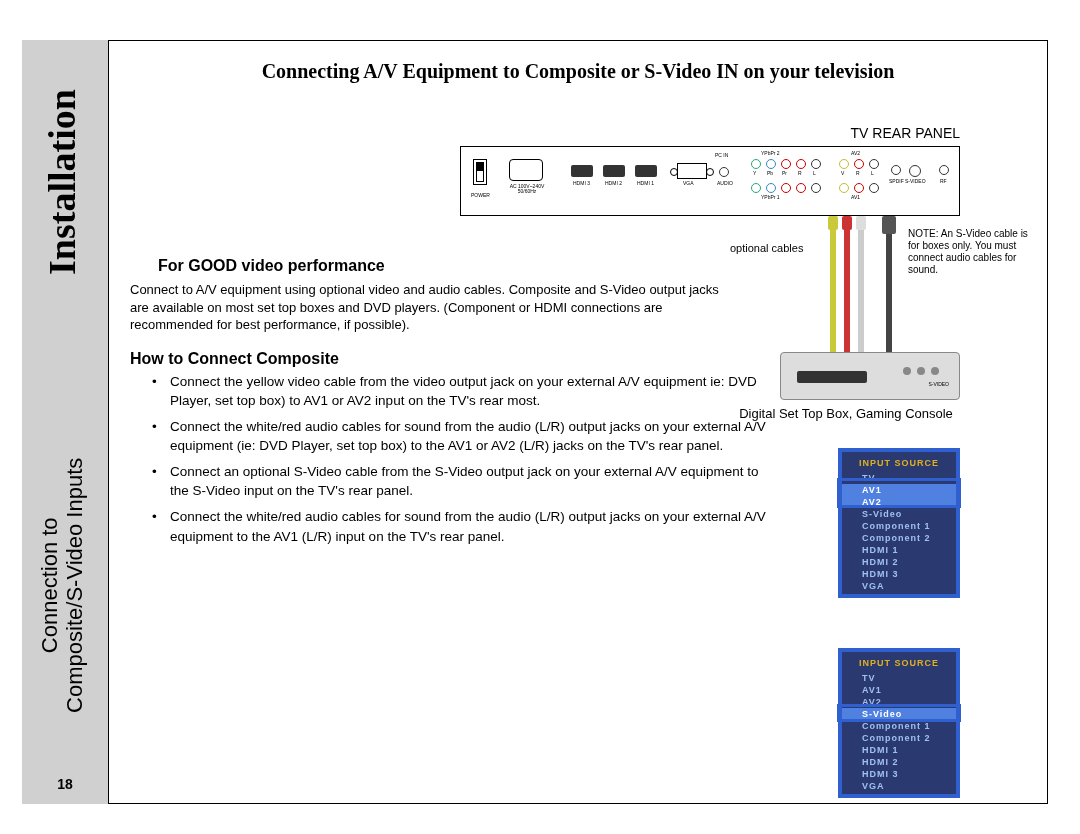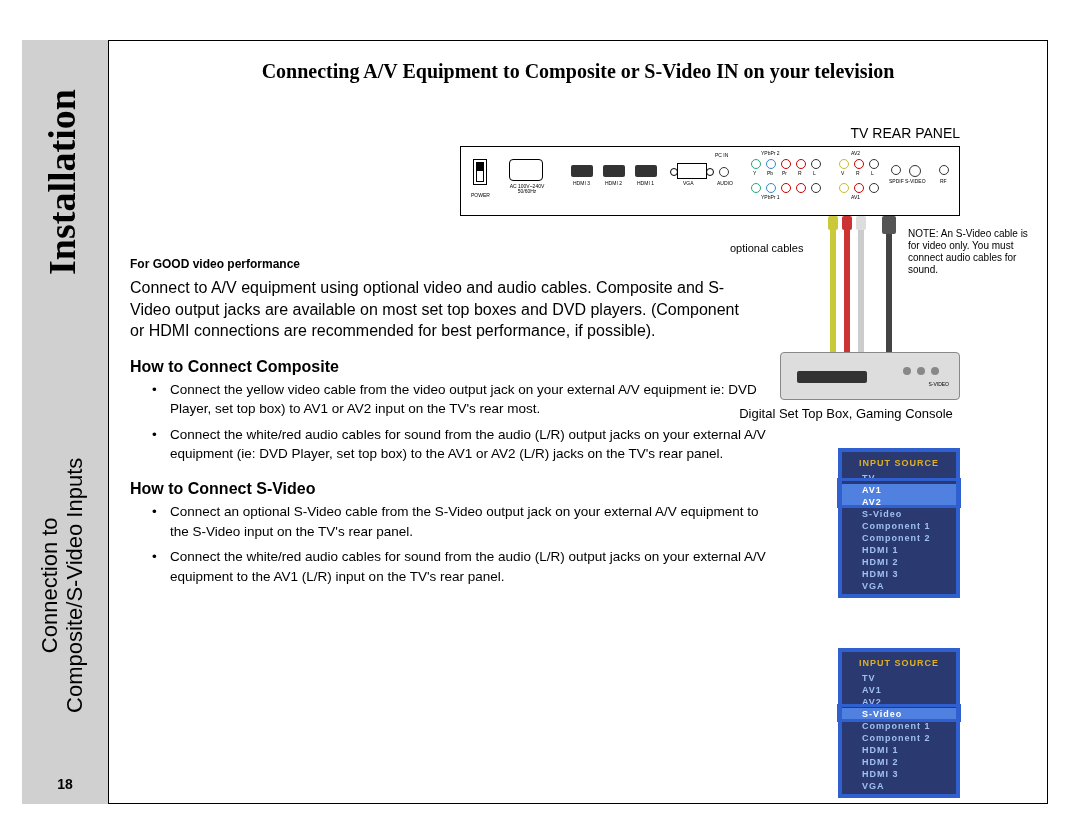--- a/index.html
+++ b/index.html
@@ -99,26 +99,27 @@
   .hdmi { position:absolute; top:18px; width:22px; height:12px; background:#333; border-radius:2px; }
   .vga { position:absolute; top:16px; width:30px; height:16px; border:1px solid #000; }
   .vga::before, .vga::after { content:""; position:absolute; width:6px; height:6px; border:1px solid #000; top:4px; border-radius:50%; }
   .vga::before { left:-8px;} .vga::after { right:-8px;}
   .jack { position:absolute; width:10px; height:10px; border-radius:50%; background:#fff; border:1.5px solid #333; }
   .jack.g { border-color:#2a7; } .jack.b { border-color:#38c;} .jack.r { border-color:#c00;} .jack.y { border-color:#cb3;}
   .tiny { position:absolute; font-size:5px; line-height:1; }
 
   .sub-title {
     font-weight: bold;
-    font-size: 12px;
+    font-size: 16px;
     margin-top: 174px;
     margin-bottom: 6px;
+    margin-left: 28px;
   }
   .body-text {
-    font-size: 16px;
+    font-size: 13px;
     line-height: 1.35;
     width: 610px;
   }
   .sect-head {
     font-weight: bold;
     font-size: 16px;
     margin-top: 16px;
     margin-bottom: 4px;
   }
   ul.bullets { list-style: none; padding-left: 22px; width: 640px; }
@@ -243,41 +244,40 @@
   <div class="plug" style="left:698px; top:156px; background:#c9c93a;"></div>
   <div class="plug" style="left:712px; top:156px; background:#c33;"></div>
   <div class="plug" style="left:726px; top:156px; background:#ddd;"></div>
   <div class="plug" style="left:752px; top:156px; background:#555; width:14px; height:18px;"></div>
   <div class="cable" style="left:700px; top:170px; height:122px; background:#c9c93a;"></div>
   <div class="cable" style="left:714px; top:170px; height:122px; background:#c33;"></div>
   <div class="cable" style="left:728px; top:170px; height:122px; background:#ccc;"></div>
   <div class="cable" style="left:756px; top:174px; height:118px; background:#444;"></div>
 
   <div class="note-label" style="left:600px; top:182px;">optional cables</div>
-  <div class="note-text" style="left:778px; top:168px;">NOTE: An S-Video cable is for video only. You must connect audio cables for sound.</div>
+  <div class="note-text" style="left:778px; top:168px;">NOTE: An S-Video cable is for boxes only. You must connect audio cables for sound.</div>
 
   <div class="stb-box">
     <div class="stb-slot"></div>
     <div style="position:absolute; right:20px; top:14px; width:8px; height:8px; border-radius:50%; background:#888;"></div>
     <div style="position:absolute; right:34px; top:14px; width:8px; height:8px; border-radius:50%; background:#888;"></div>
     <div style="position:absolute; right:48px; top:14px; width:8px; height:8px; border-radius:50%; background:#888;"></div>
     <div style="position:absolute; right:10px; top:28px; font-size:5px;">S-VIDEO</div>
   </div>
   <div class="stb-label">Digital Set Top Box, Gaming Console</div>
 
   <div class="sub-title">For GOOD video performance</div>
   <div class="body-text">Connect to A/V equipment using optional video and audio cables. Composite and S-Video output jacks are available on most set top boxes and DVD players. (Component or HDMI connections are recommended for best performance, if possible).</div>
 
   <div class="sect-head">How to Connect Composite</div>
   <ul class="bullets">
     <li>Connect the yellow video cable from the video output jack on your external A/V equipment ie: DVD Player, set top box) to AV1 or AV2 input on the TV's rear most.</li>
     <li>Connect the white/red audio cables for sound from the audio (L/R) output jacks on your external A/V equipment (ie: DVD Player, set top box) to the AV1 or AV2 (L/R) jacks on the TV's rear panel.</li>
   </ul>
 
-  <div class="sect-head">How to Connect S-Video</div>
   <ul class="bullets">
     <li>Connect an optional S-Video cable from the S-Video output jack on your external A/V equipment to the S-Video input on the TV's rear panel.</li>
     <li>Connect the white/red audio cables for sound from the audio (L/R) output jacks on your external A/V equipment to the AV1 (L/R) input on the TV's rear panel.</li>
   </ul>
 
 
   <div class="input-menu m1">
     <div class="hdr">INPUT SOURCE</div>
     <div class="row">TV</div>
     <div class="row sel">AV1</div>

